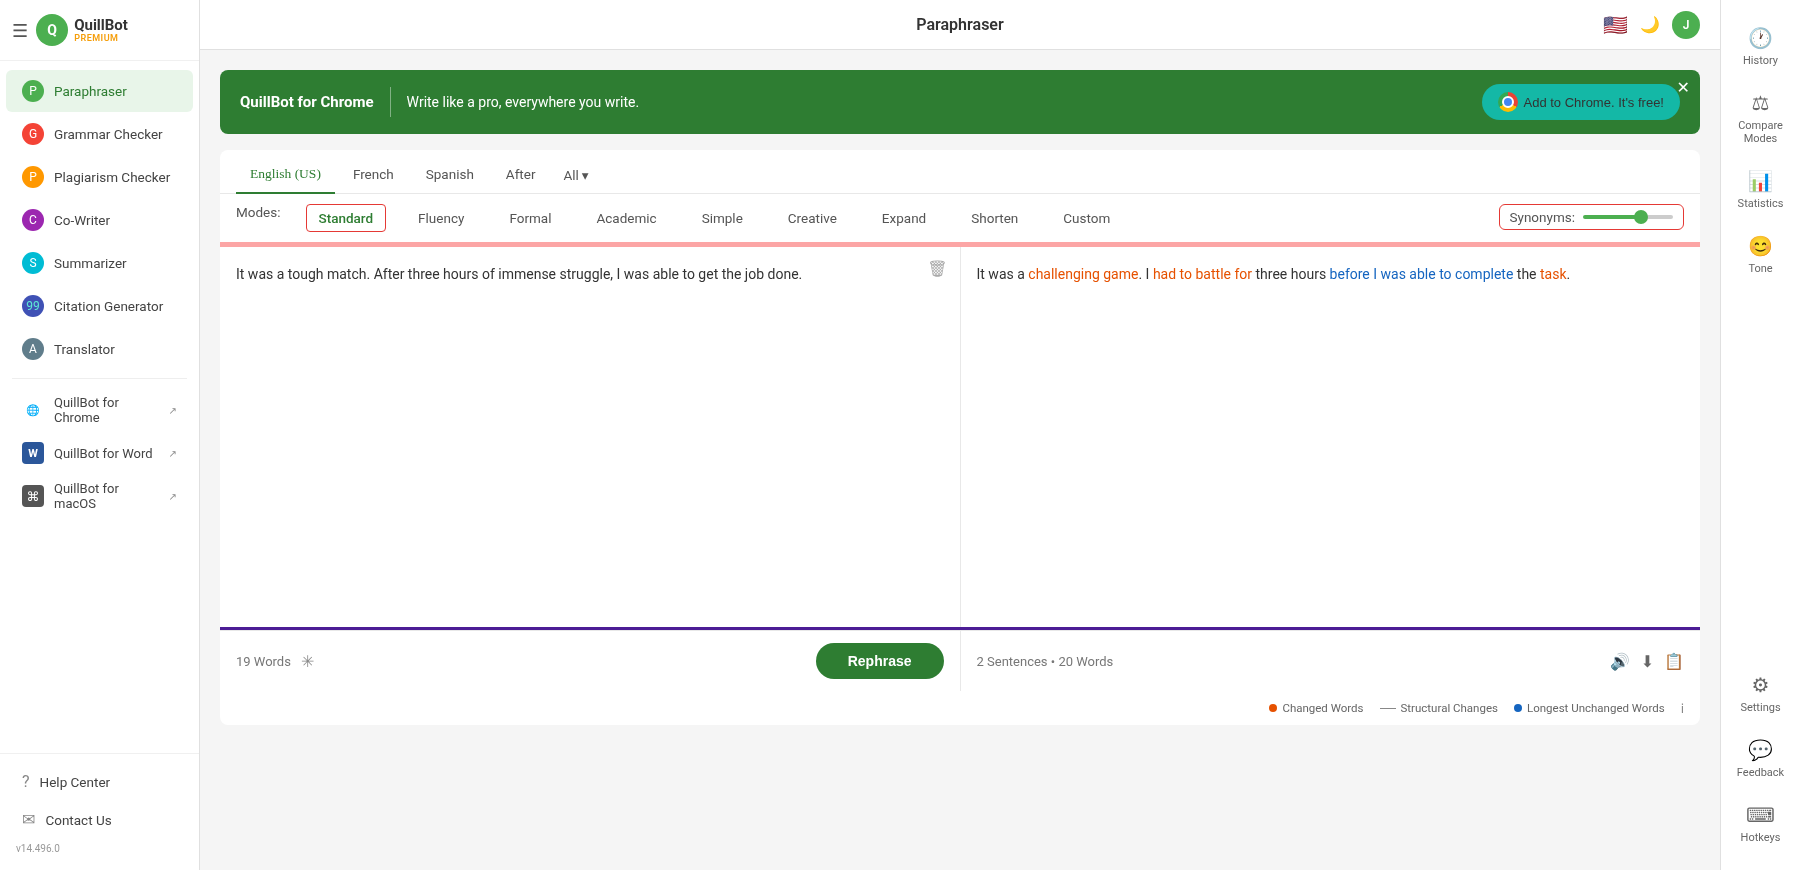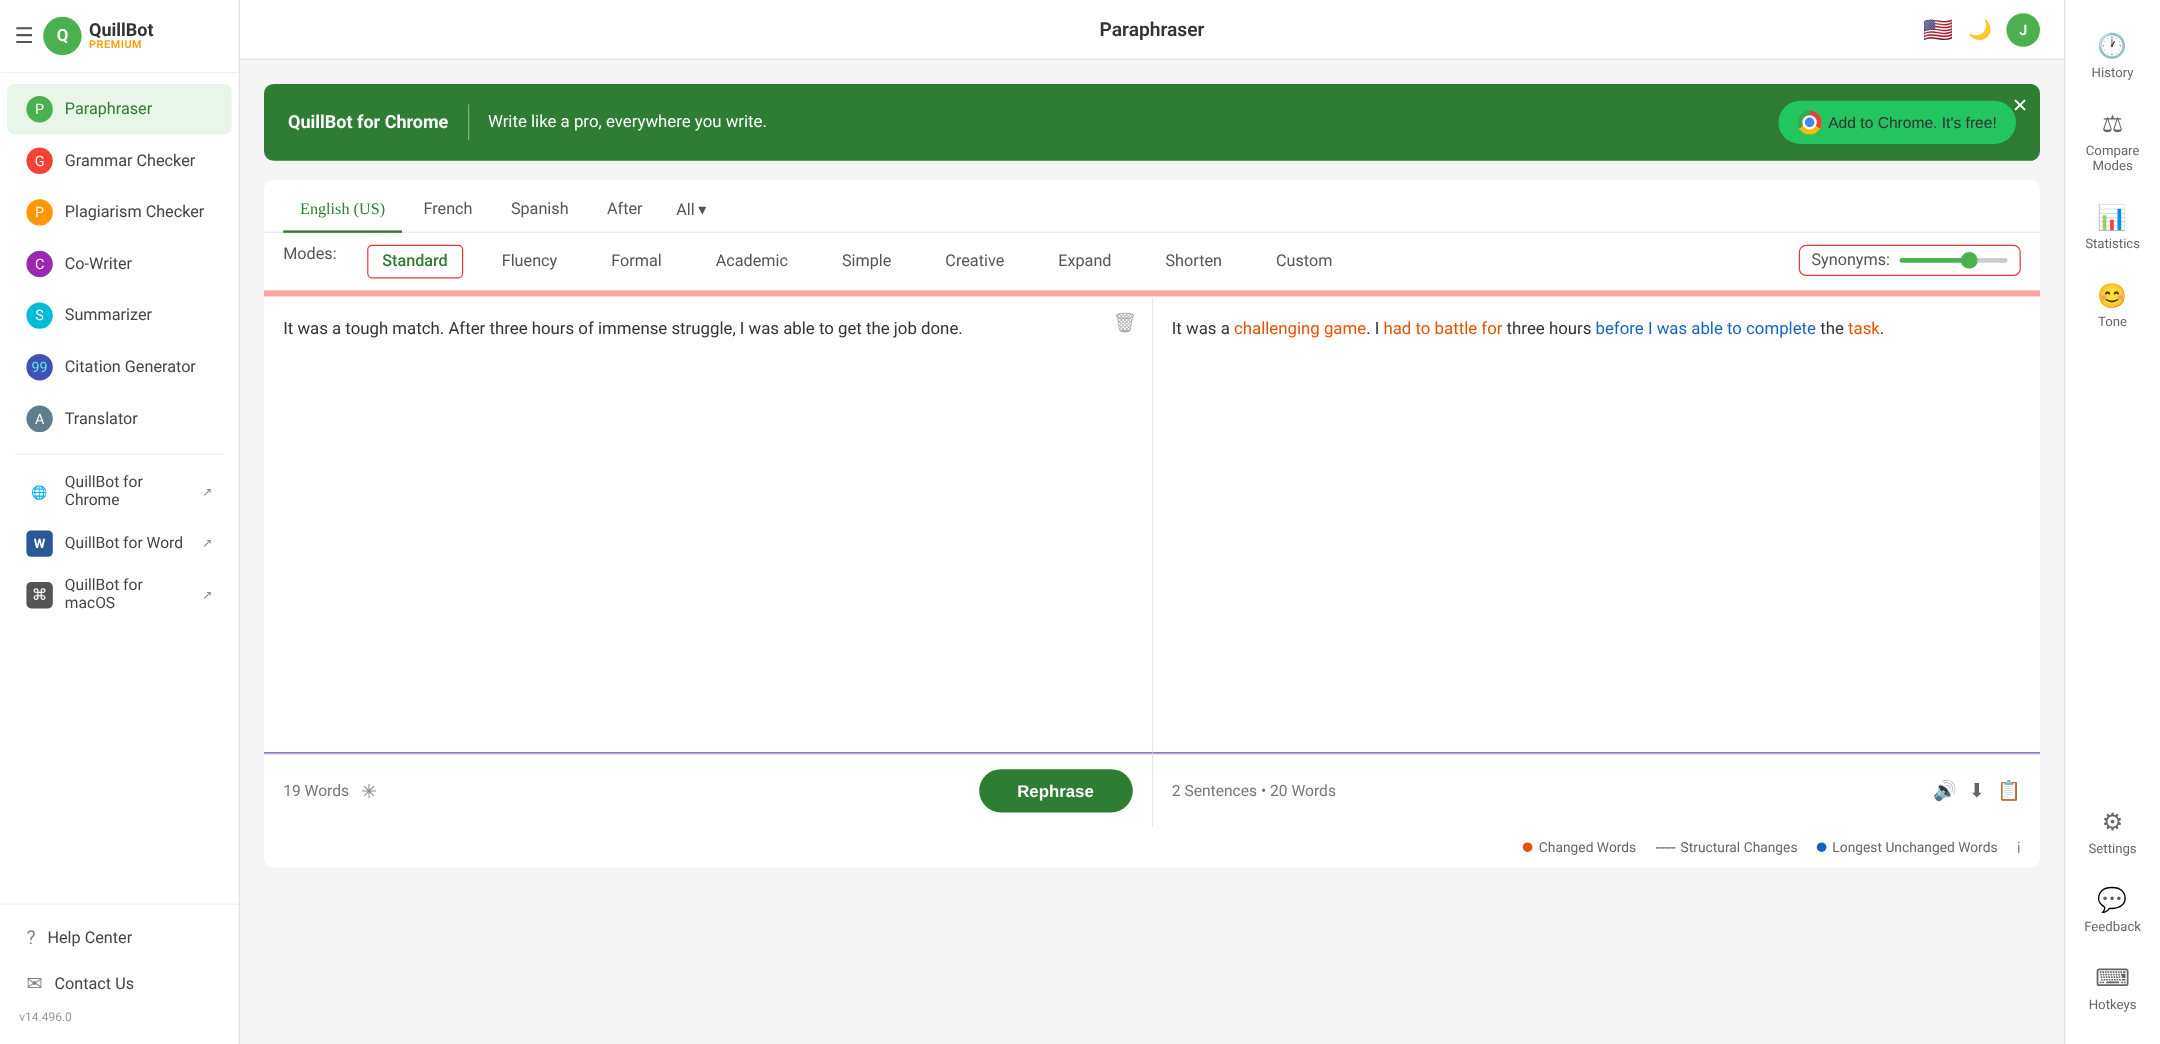--- a/index.html
+++ b/index.html
@@ -127,21 +127,21 @@
       display: flex;
       align-items: center;
       gap: 16px;
       margin-bottom: 16px;
       position: relative;
     }
     .chrome-banner-title { color: white; font-weight: 700; font-size: 15px; }
     .banner-divider { width: 1px; height: 30px; background: rgba(255,255,255,0.4); }
     .chrome-banner-desc { color: white; font-size: 14px; flex: 1; }
     .chrome-add-btn {
-      background: #22c55e; border: none; border-radius: 20px;
+      background: #14b8a6; border: none; border-radius: 20px;
       padding: 8px 16px; font-size: 13px; cursor: pointer;
       display: flex; align-items: center; gap: 6px; font-weight: 500; color: #333;
     }
     .chrome-close-btn {
       position: absolute; top: 8px; right: 10px;
       background: none; border: none; color: white; cursor: pointer; font-size: 16px;
     }
 
     
     .toolbar-area {
@@ -473,21 +473,21 @@
           <textarea class="editor-text" style="">It was a tough match. After three hours of immense struggle, I was able to get the job done.</textarea>
         </div>
 
         <div class="editor-pane">
           <div class="output-text">
             <span>It was a </span><span class="word-changed">challenging game</span><span>. I </span><span class="word-changed">had to</span><span> </span><span class="word-changed">battle for</span><span> three hours </span><span class="word-unchanged">before I was able to complete</span><span> the </span><span class="word-changed">task</span><span>.</span>
           </div>
         </div>
       </div>
 
-      <div style="display:flex;border-top:1px solid #4c1d95;">
+      <div style="display:flex;border-top:3px solid #4c1d95;">
 
         <div class="editor-bottom left" style="flex:1;">
           <span class="word-count">19 Words</span>
           <span class="ai-icon" title="AI features">✳</span>
           <button class="rephrase-btn">Rephrase</button>
         </div>
 
         <div class="editor-bottom" style="flex:1;">
           <span class="output-stats">2 Sentences • 20 Words</span>
           <div class="output-actions">

